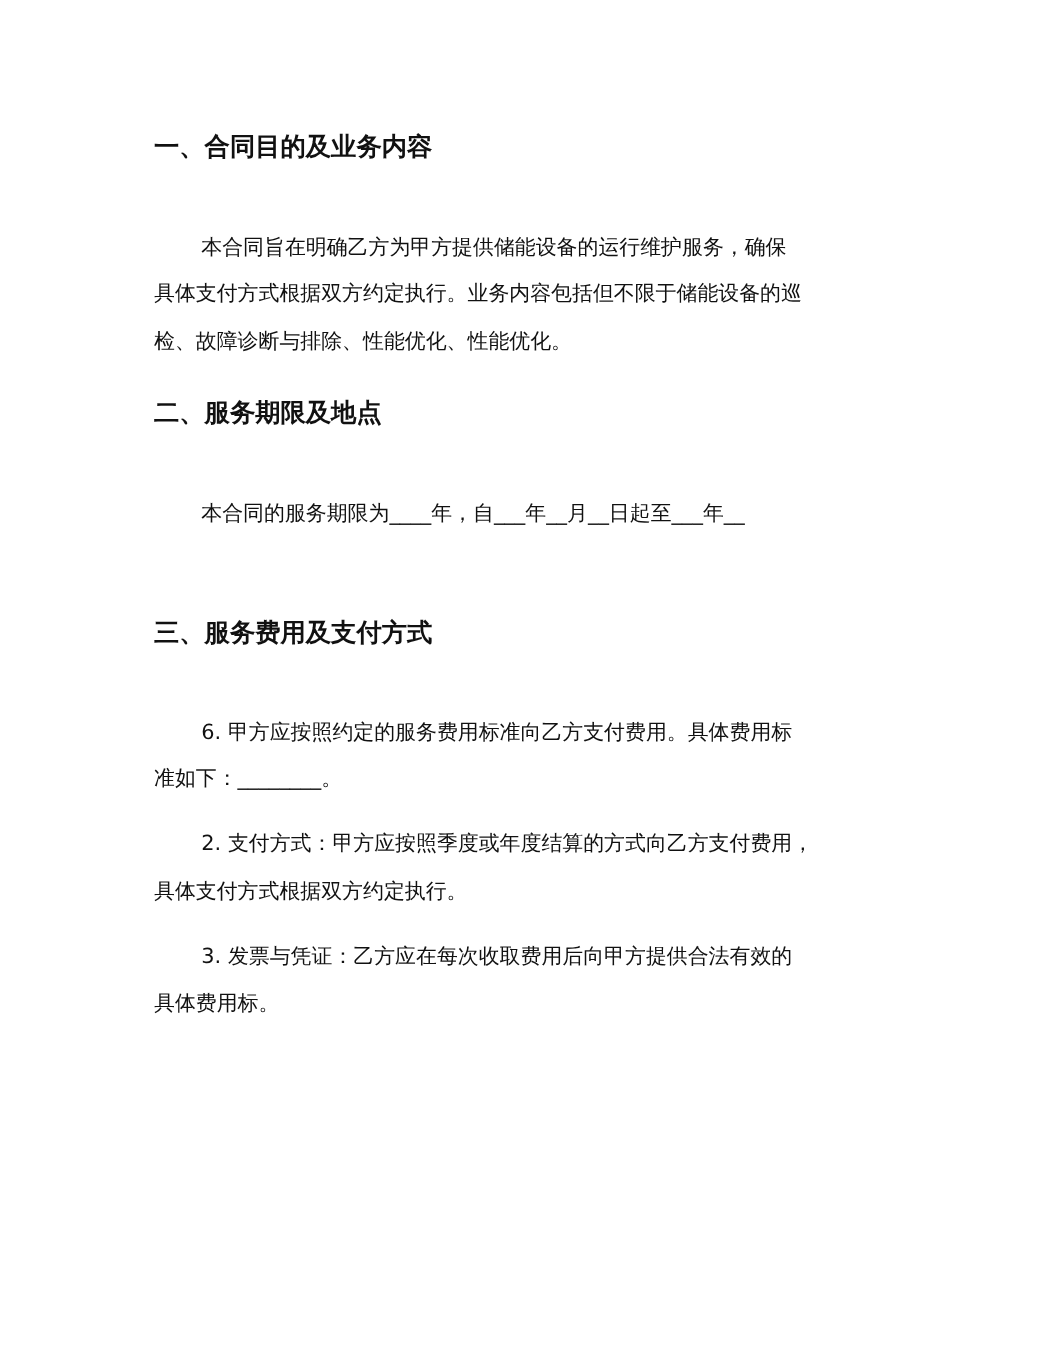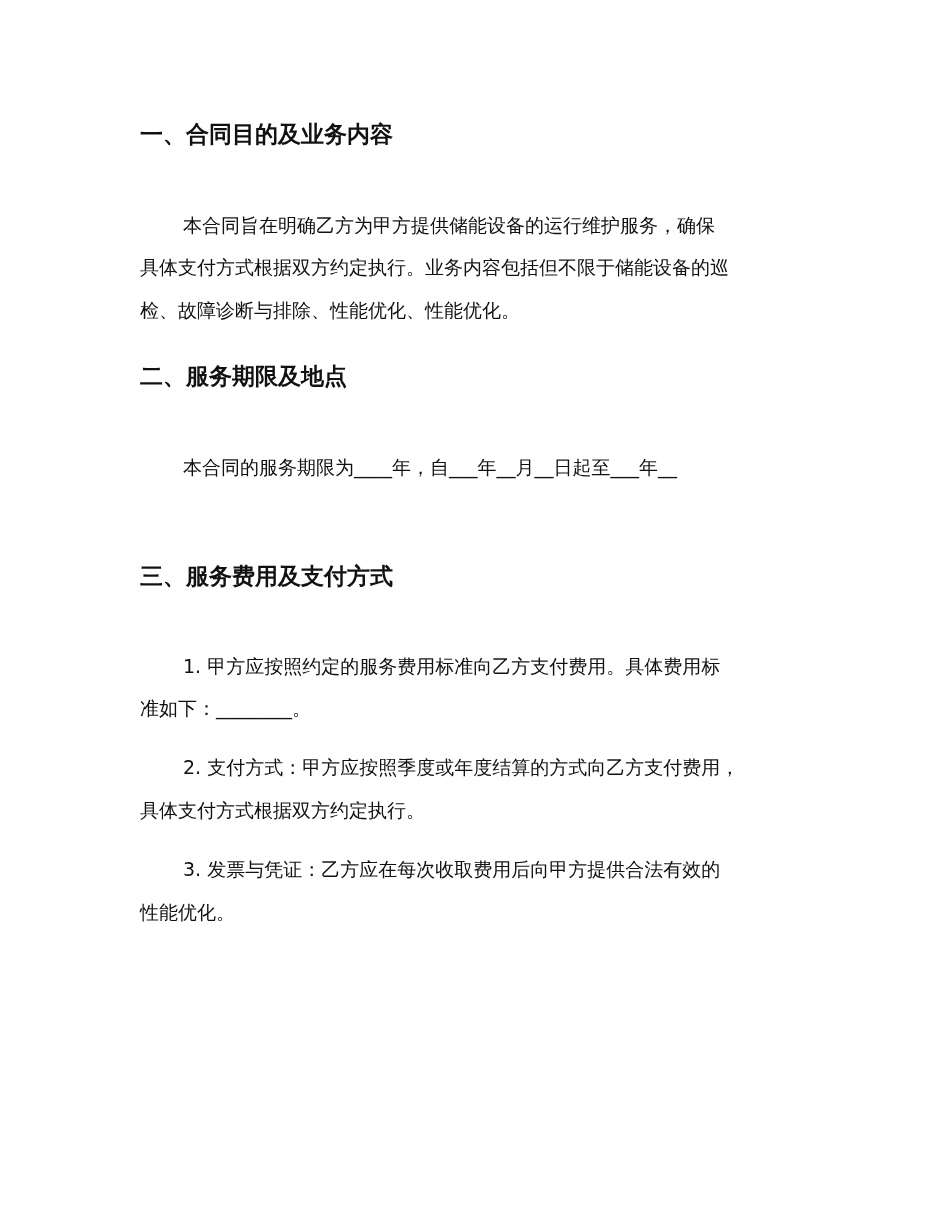--- a/index.html
+++ b/index.html
@@ -26,22 +26,22 @@
 
   <h2 class="heading" style="top:119px">一、合同目的及业务内容</h2>
   <p class="line indent" style="top:210px">本合同旨在明确乙方为甲方提供储能设备的运行维护服务，确保</p>
   <p class="line" style="top:252px">具体支付方式根据双方约定执行。业务内容包括但不限于储能设备的巡</p>
   <p class="line" style="top:295px">检、故障诊断与排除、性能优化、性能优化。</p>
 
   <h2 class="heading" style="top:361px">二、服务期限及地点</h2>
   <p class="line indent" style="top:452px">本合同的服务期限为____年，自___年__月__日起至___年__</p>
 
   <h2 class="heading" style="top:561px">三、服务费用及支付方式</h2>
-  <p class="line indent" style="top:651px">1. 甲方应按照约定的服务费用标准向乙方支付费用。具体费用标</p>
+  <p class="line indent" style="top:651px">6. 甲方应按照约定的服务费用标准向乙方支付费用。具体费用标</p>
   <p class="line" style="top:693px">准如下：________。</p>
 
   <p class="line indent" style="top:752px">2. 支付方式：甲方应按照季度或年度结算的方式向乙方支付费用，</p>
   <p class="line" style="top:795px">具体支付方式根据双方约定执行。</p>
 
   <p class="line indent" style="top:854px">3. 发票与凭证：乙方应在每次收取费用后向甲方提供合法有效的</p>
-  <p class="line" style="top:897px">性能优化。</p>
+  <p class="line" style="top:897px">具体费用标。</p>
 
 </div>
 
 </body></html>

